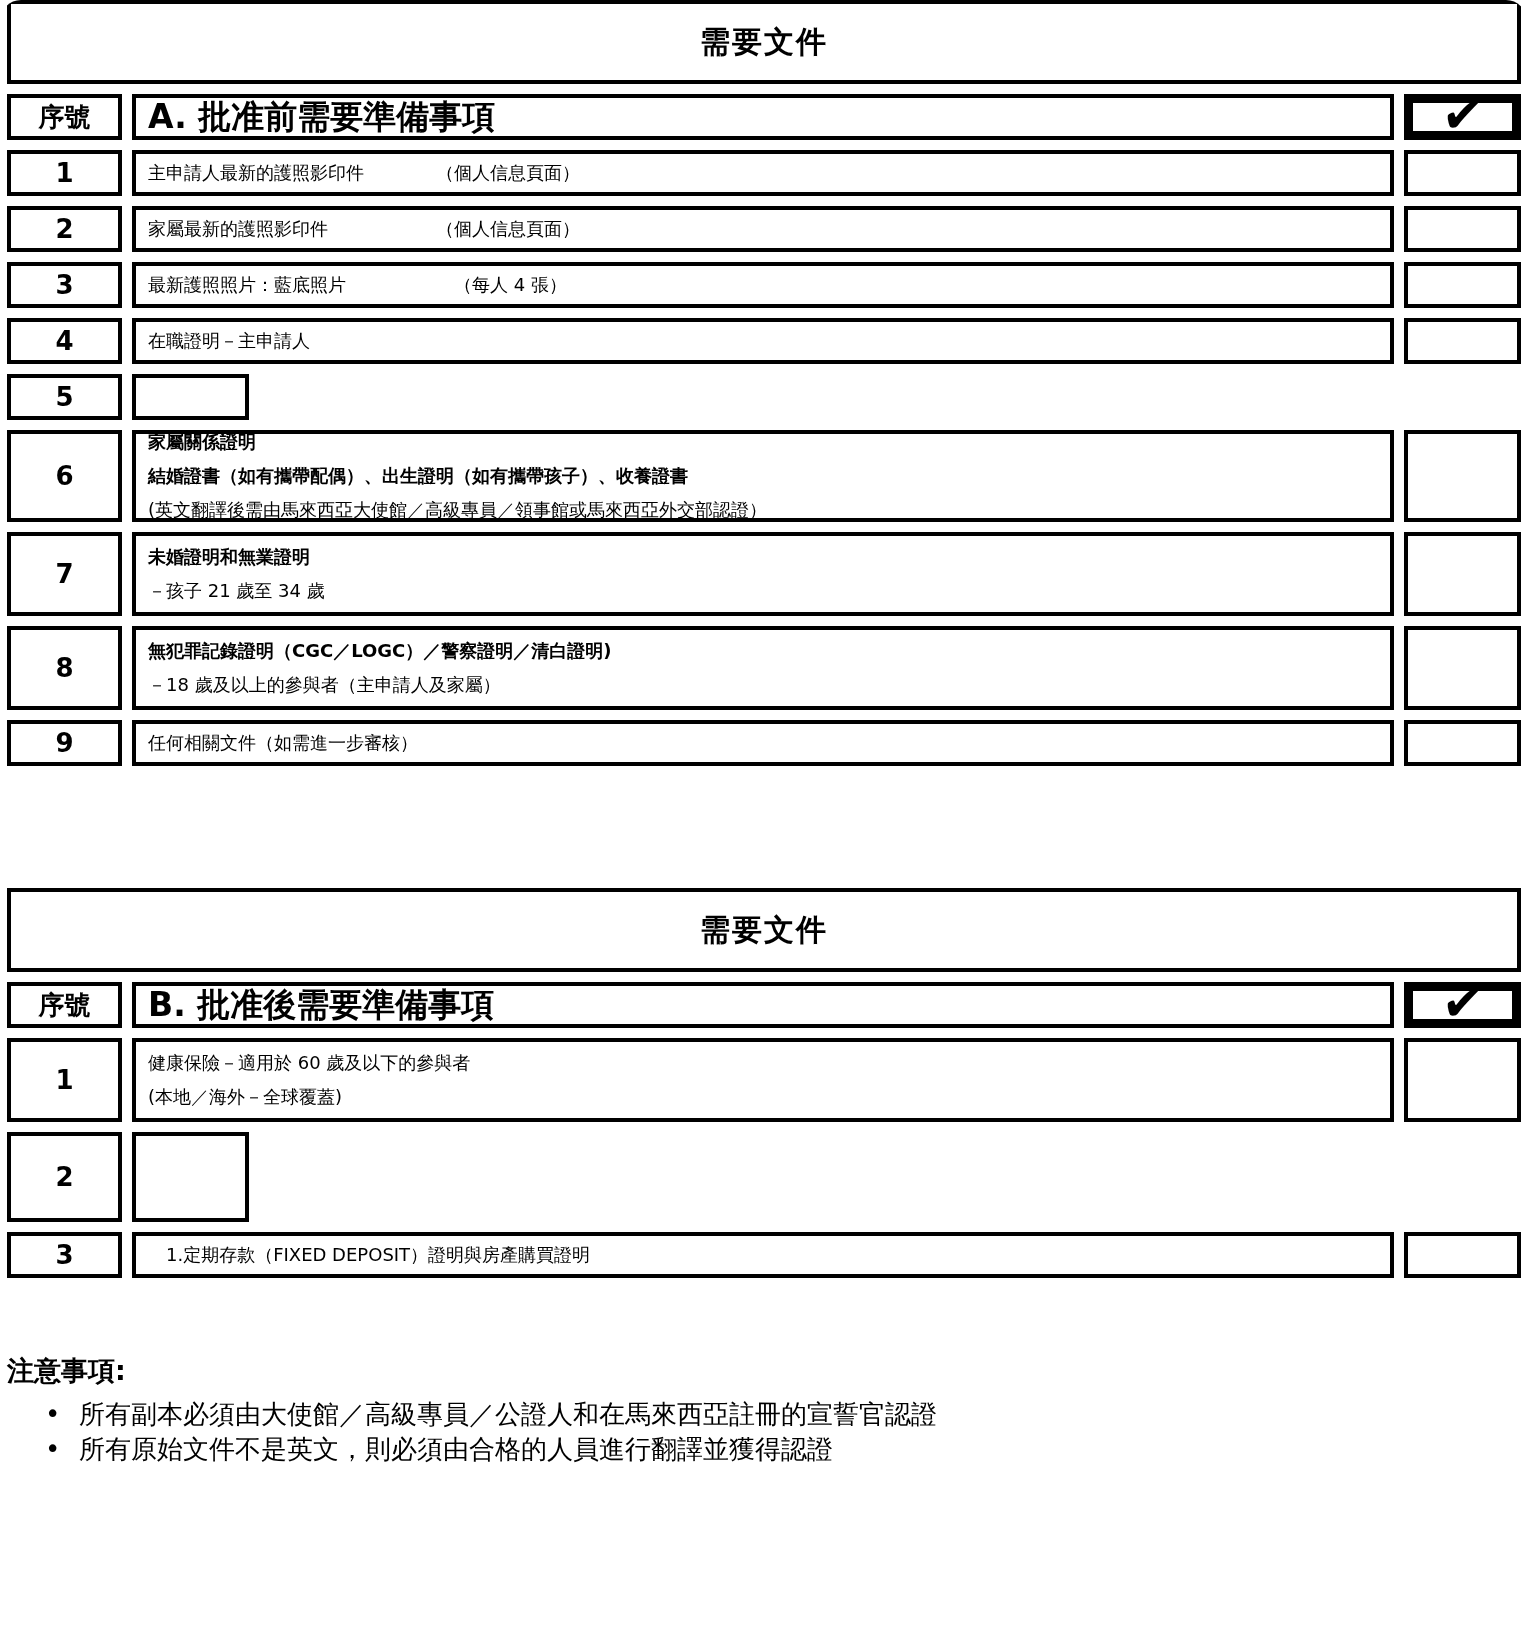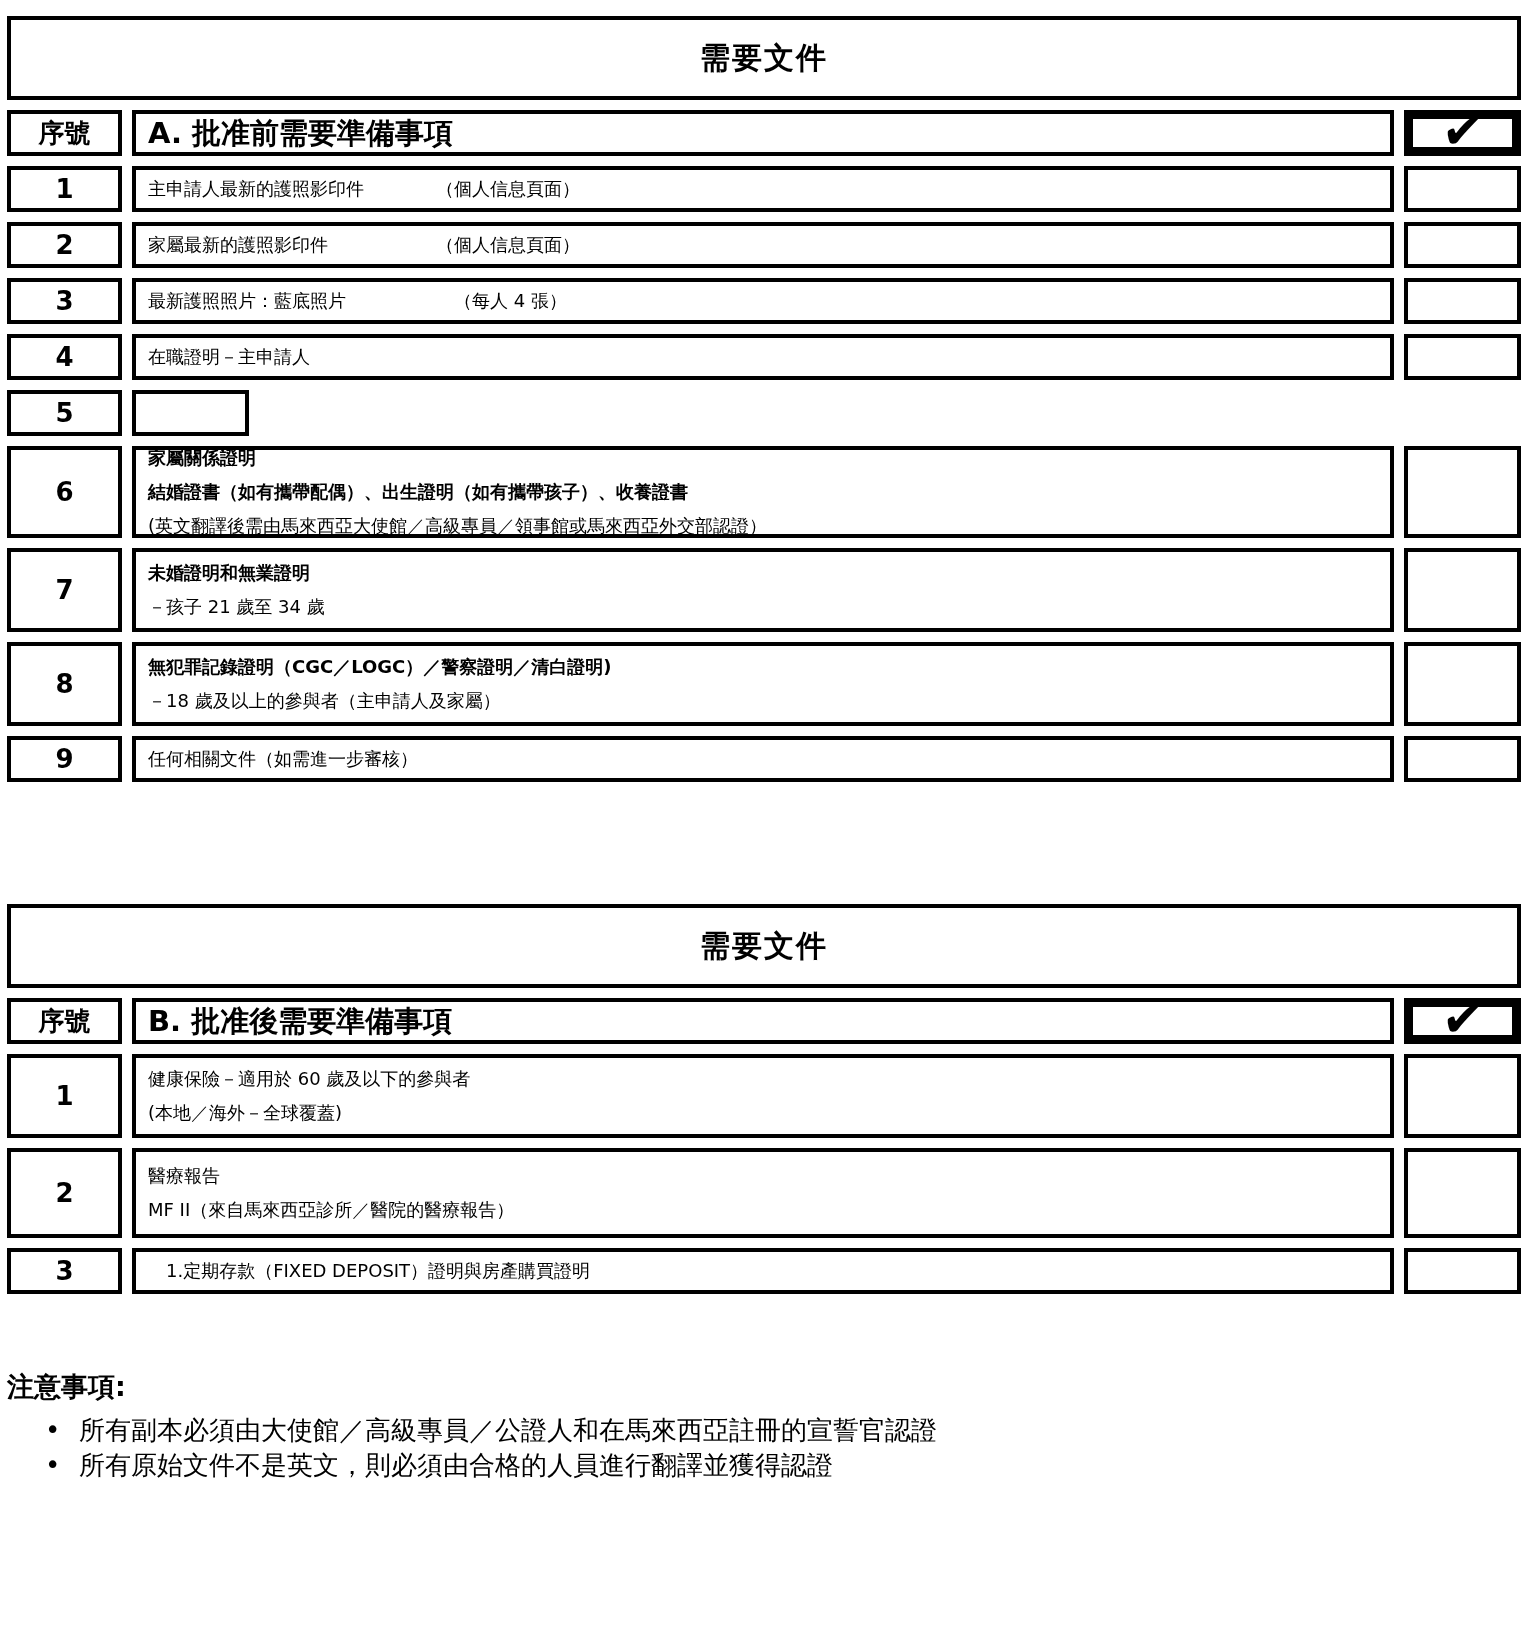--- a/index.html
+++ b/index.html
@@ -2,21 +2,21 @@
 <html><head>
 <meta charset="utf-8">
 <style>
   * { box-sizing: border-box; margin: 0; padding: 0; }
   html, body { background: #ffffff; }
   body {
     width: 1527px; height: 1647px;
     font-family: "DejaVu Sans", "Liberation Sans", sans-serif;
     color: #000;
   }
-  .page { width: 1527px; height: 1647px; padding: 16px 6px 0 7px; overflow: hidden; background: #fff; border-radius: 21px; }
+  .page { width: 1527px; height: 1647px; padding: 0 6px 0 7px; overflow: hidden; background: #fff; border-radius: 21px; }
 
   .doc-table { display: flex; flex-direction: column; gap: 10px; }
   .tbl-b { margin-top: 122px; }
 
   .box { border: 4px solid #000; background: #fff; }
 
   .header-box {
     height: 84px; display: flex; align-items: center; justify-content: center;
     font-size: 30px; font-weight: bold; letter-spacing: 2px;
   }
@@ -35,21 +35,21 @@
   .check-cell {
     flex: 0 0 117px; width: 117px;
     display: flex; align-items: center; justify-content: center;
     overflow: hidden;
   }
   .check-cell.checked { border-width: 9px; }
   .check-mark { font-size: 50px; line-height: 1; margin-top: -4px; transform: skewX(-6deg); }
 
   .line { white-space: pre-wrap; }
   .b { font-weight: bold; }
-  .section-cell { font-size: 29px; }
+  .section-cell { font-size: 33px; }
 
   .rh1 { height: 46px; }
   .rh2 { height: 84px; }
   .rh2x { height: 90px; }
   .rh3 { height: 92px; }
 
   .notes { margin-top: 76px; font-size: 26px; }
   .notes-title { font-weight: bold; font-size: 27px; line-height: 34px; margin-bottom: 9px; }
   .note-li { display: flex; align-items: flex-start; padding-left: 38px; line-height: 35px; }
   .dot { width: 34px; flex: 0 0 34px; text-align: left; }
@@ -166,24 +166,20 @@
       <div class="box num-cell rh2">1</div>
       <div class="box text-cell rh2">
         <div class="line">健康保險－適用於 60 歲及以下的參與者</div>
         <div class="line">(本地／海外－全球覆蓋)</div>
       </div>
       <div class="box check-cell rh2"></div>
     </div>
 
     <div class="row">
       <div class="box num-cell rh2x">2</div>
-      <div class="box text-cell rh2x">
-        <div class="line">醫療報告</div>
-        <div class="line">MF II（來自馬來西亞診所／醫院的醫療報告）</div>
-      </div>
       <div class="box check-cell rh2x"></div>
     </div>
 
     <div class="row">
       <div class="box num-cell rh1">3</div>
       <div class="box text-cell rh1">
         <div class="line">　1.定期存款（FIXED DEPOSIT）證明與房產購買證明</div>
       </div>
       <div class="box check-cell rh1"></div>
     </div>

